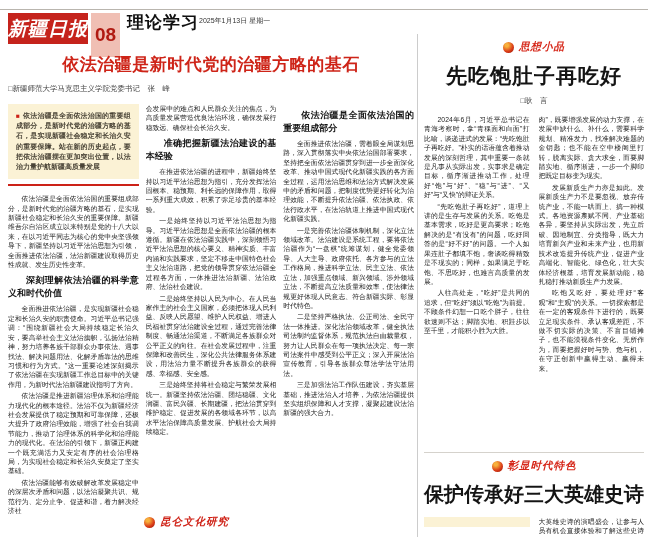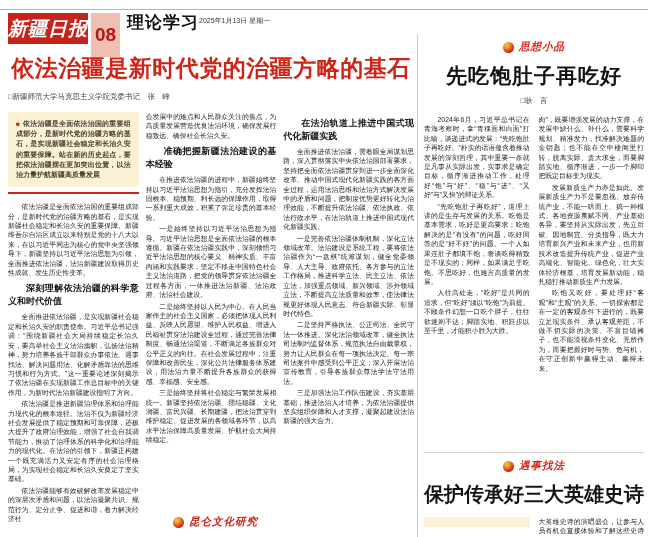--- a/index.html
+++ b/index.html
@@ -17,38 +17,38 @@
   .section-block{margin-left:7px;display:flex;flex-direction:row;justify-content:flex-start;}
   .section-name{font-size:17px;font-weight:bold;color:#101010;line-height:19px;letter-spacing:1px;}
   .date-line{font-size:7px;color:#333;margin-top:3px;}
 
   
   .main{position:absolute;left:8px;top:46px;width:406px;}
   .kicker{display:flex;justify-content:center;align-items:center;gap:5px;color:#e02f1f;
         font-weight:bold;font-style:italic;font-size:11px;letter-spacing:1px;}
   .flame-icon{width:11px;height:11px;border-radius:50%;
         background:radial-gradient(circle at 35% 30%,#f7b13c 15%,#d93a17 60%,#8c1206 100%);}
-  .main-title{text-align:center;color:#ce2418;font-weight:bold;font-size:23px;letter-spacing:0.5px;
+  .main-title{text-align:center;color:#ce2418;font-weight:bold;font-size:17px;letter-spacing:0.5px;
         margin-top:7px;white-space:nowrap;}
   .byline{text-align:left;font-size:7.5px;color:#444;margin-top:8px;}
   .cols{display:flex;gap:7px;margin-top:10px;}
   .col{width:131px;overflow:hidden;}
   .col-1{height:420px;}.col-2{height:392px;}.col-3{height:388px;}
   .col p,.r-col p{font-size:6.8px;line-height:9.4px;text-align:justify;text-indent:2em;
         color:#232323;margin:0 0 2px;}
   .col p.lead,.r-col p.lead{text-indent:0;}
   .subhead{font-size:9px;font-weight:bold;color:#141414;line-height:12.5px;text-indent:2em;
         text-align:justify;margin:5px 0 5px;}
   .hl-box{background:#fbf2d5;padding:7px 8px;font-size:7px;line-height:10.2px;font-weight:bold;
         color:#4a4437;text-align:justify;}
   .hl-box .bullet{color:#cc2218;margin-right:3px;font-size:6.5px;}
   .hl-rule{height:2px;background:#cc2218;margin:5px 0 8px;}
 
   
-  .kunlun{position:absolute;left:165px;top:513px;background:#fff;padding:2px 8px;display:flex;
+  .kunlun{position:absolute;left:136px;top:513px;background:#fff;padding:2px 8px;display:flex;
         align-items:center;gap:5px;}
   .kunlun-text{color:#cf2217;font-weight:bold;font-style:italic;font-size:10.5px;letter-spacing:1px;}
 
   
   .vdiv{position:absolute;left:417px;top:34px;width:1px;height:503px;background:#cccccc;}
   .right{position:absolute;left:424px;top:40px;width:220px;}
   .r-label{display:flex;justify-content:center;align-items:center;gap:5px;color:#d6281a;
         font-weight:bold;font-style:italic;font-size:10.5px;letter-spacing:1px;}
   .r-title{text-align:center;font-size:21px;font-weight:bold;color:#141414;margin-top:8px;
         letter-spacing:1px;white-space:nowrap;}
@@ -97,21 +97,21 @@
       <div class="col col-2">
         <p class="lead">会发展中的难点和人民群众关注的焦点，为高质量发展营造优良法治环境，确保发展行稳致远、确保社会长治久安。</p>
         <div class="subhead">准确把握新疆法治建设的基本经验</div>
         <p>在推进依法治疆的进程中，新疆始终坚持以习近平法治思想为指引，充分发挥法治固根本、稳预期、利长远的保障作用，取得一系列重大成效，积累了弥足珍贵的基本经验。</p>
         <p>一是始终坚持以习近平法治思想为指导。习近平法治思想是全面依法治疆的根本遵循。新疆在依法治疆实践中，深刻领悟习近平法治思想的核心要义、精神实质、丰富内涵和实践要求，坚定不移走中国特色社会主义法治道路，把党的领导贯穿依法治疆全过程各方面，一体推进法治新疆、法治政府、法治社会建设。</p>
         <p>二是始终坚持以人民为中心。在人民当家作主的社会主义国家，必须把体现人民利益、反映人民愿望、维护人民权益、增进人民福祉贯穿法治建设全过程，通过完善法律制度、畅通法治渠道，不断满足各族群众对公平正义的向往。在社会发展过程中，注重保障和改善民生，深化公共法律服务体系建设，用法治力量不断提升各族群众的获得感、幸福感、安全感。</p>
         <p>三是始终坚持将社会稳定与繁荣发展相统一。新疆坚持依法治疆、团结稳疆、文化润疆、富民兴疆、长期建疆，把法治贯穿到维护稳定、促进发展的各领域各环节，以高水平法治保障高质量发展、护航社会大局持续稳定。</p>
       </div>
 
       <div class="col col-3">
-        <div class="subhead">在法治轨道上推进中国式现代化新疆实践</div>
+        <div class="subhead">依法治疆是全面依法治国的重要组成部分</div>
         <p>全面推进依法治疆，需着眼全局谋划思路，深入贯彻落实中央依法治国部署要求，坚持把全面依法治疆贯穿到进一步全面深化改革、推动中国式现代化新疆实践的各方面全过程，运用法治思维和法治方式解决发展中的矛盾和问题，把制度优势更好转化为治理效能，不断提升依法治疆、依法执政、依法行政水平，在法治轨道上推进中国式现代化新疆实践。</p>
         <p>一是完善依法治疆体制机制，深化立法领域改革。法治建设是系统工程，要将依法治疆作为“一盘棋”统筹谋划，健全党委领导、人大主导、政府依托、各方参与的立法工作格局，推进科学立法、民主立法、依法立法，加强重点领域、新兴领域、涉外领域立法，不断提高立法质量和效率，使法律法规更好体现人民意志、符合新疆实际、彰显时代特色。</p>
         <p>二是坚持严格执法、公正司法、全民守法一体推进。深化法治领域改革，健全执法司法制约监督体系，规范执法自由裁量权，努力让人民群众在每一项执法决定、每一宗司法案件中感受到公平正义；深入开展法治宣传教育，引导各族群众尊法学法守法用法。</p>
         <p>三是加强法治工作队伍建设，夯实基层基础，推进法治人才培养，为依法治疆提供坚实组织保障和人才支撑，凝聚起建设法治新疆的强大合力。</p>
       </div>
     </div>
   </div>
 
   <div class="kunlun">
     <span class="flame-icon"></span>
@@ -138,21 +138,21 @@
         <p class="lead">肉”，既要增强发展的动力支撑，在发展中缺什么、补什么，需要科学规划、精准发力，找准解决难题的金钥匙；也不能在空中楼阁里打转，脱离实际、贪大求全，而要脚踏实地、循序渐进，一步一个脚印把既定目标变为现实。</p>
         <p>发展新质生产力亦是如此。发展新质生产力不是要忽视、放弃传统产业，不能一哄而上、搞一种模式。各地资源禀赋不同、产业基础各异，要坚持从实际出发，先立后破、因地制宜、分类指导，既大力培育新兴产业和未来产业，也用新技术改造提升传统产业，促进产业高端化、智能化、绿色化，壮大实体经济根基，培育发展新动能，稳扎稳打推动新质生产力发展。</p>
         <p>吃饱又吃好，要处理好“客观”和“主观”的关系。一切探索都是在一定的客观条件下进行的，既要立足现实条件、承认客观差距，不做不切实际的决策、不盲目铺摊子，也不能漠视条件变化、无所作为，而要把握好时与势、危与机，在守正创新中赢得主动、赢得未来。</p>
       </div>
     </div>
 
     <div class="r-divider"></div>
 
     <div class="r-label">
       <span class="flame-icon"></span>
-      <span>遇事找法</span>
+      <span>彰显时代特色</span>
     </div>
     <div class="r-title study-title">保护传承好三大英雄史诗</div>
 
     <div class="r-cols">
       <div class="r-col study-col">
         <div class="study-box">
           
         </div>
       </div>
       <div class="r-col study-col">

